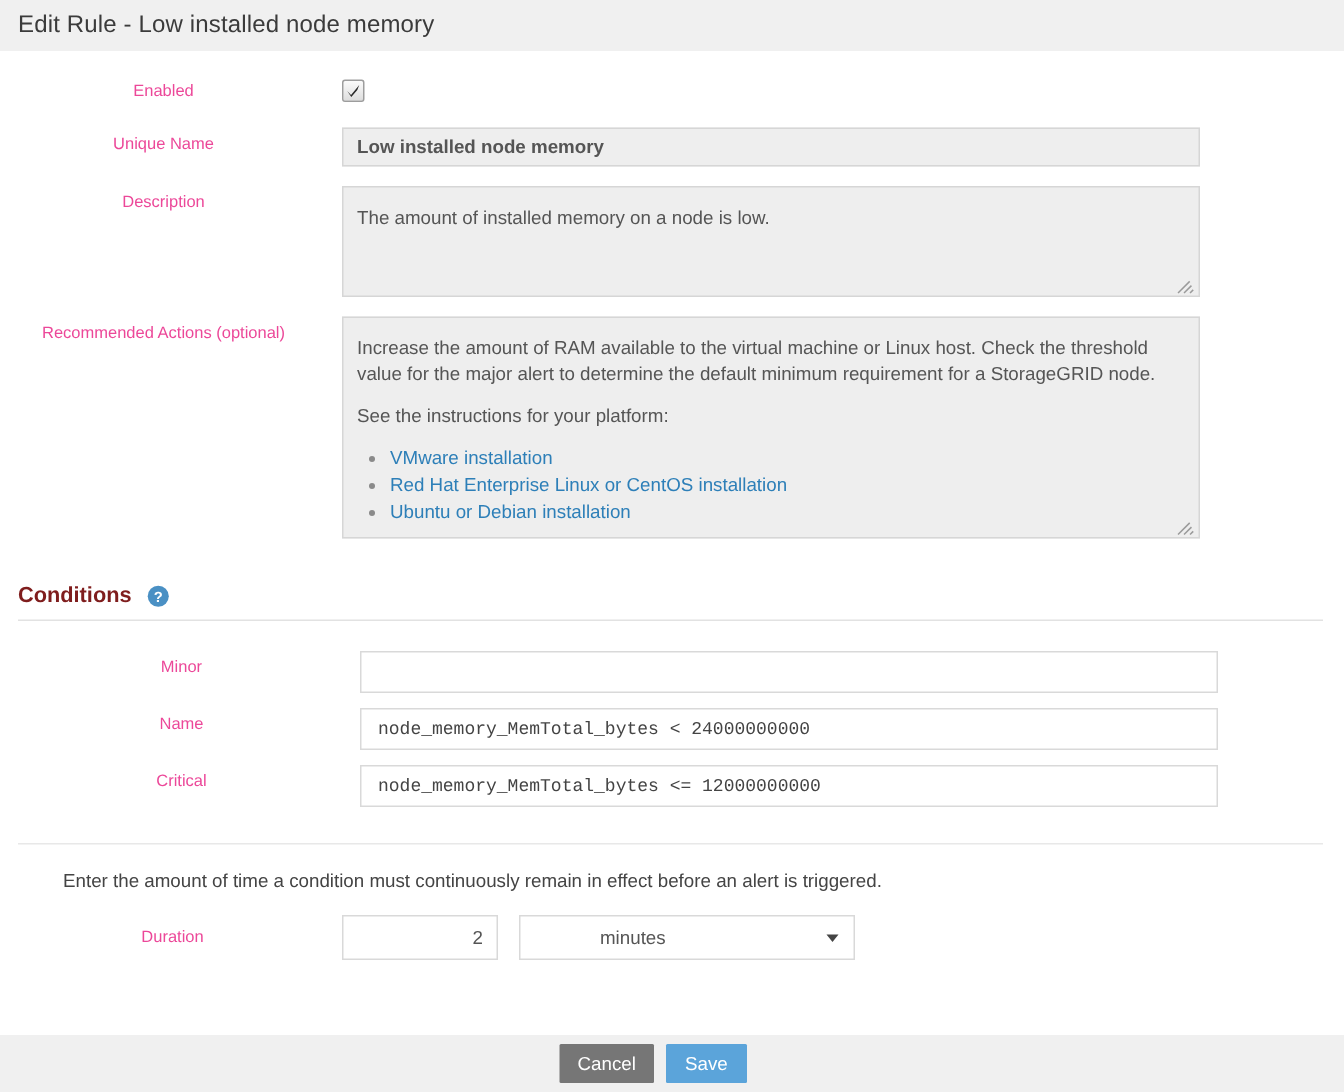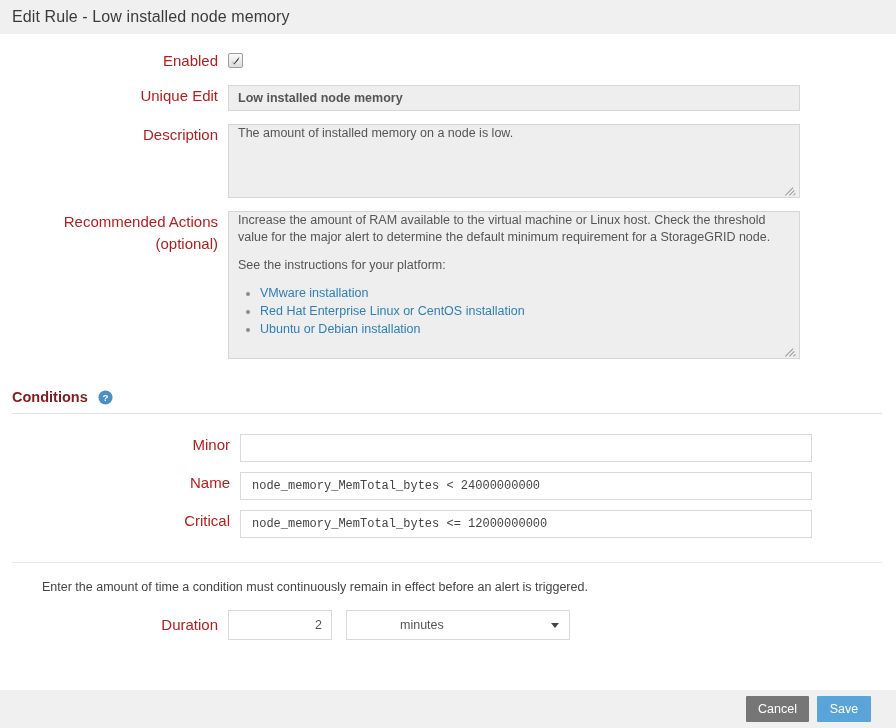--- a/index.html
+++ b/index.html
@@ -38,25 +38,25 @@
     padding-top: 16px;
   }
   .row {
     display: flex;
     align-items: flex-start;
     margin-bottom: 13px;
   }
   .row-label {
     width: 228px;
     min-width: 228px;
-    text-align: right;
+    text-align: center;
     padding-right: 10px;
     box-sizing: border-box;
-    font-size: 15px;
-    color: #b91c1c;
+    font-size: 11px;
+    color: #ec4899;
     line-height: 22px;
   }
   .row-field {
     flex: 1;
   }
 
   
   .text-input {
     width: 572px;
     height: 26px;
@@ -71,21 +71,21 @@
     font-weight: bold;
   }
   .textarea {
     width: 572px;
     box-sizing: border-box;
     border: 1px solid #d6d6d6;
     background: #eeeeee;
     font-family: "Liberation Sans", sans-serif;
     font-size: 12.5px;
     color: #555555;
-    padding: 0 9px;
+    padding: 12px 9px;
     line-height: 17px;
     position: relative;
     overflow: hidden;
   }
   .textarea.desc { height: 74px; }
   .textarea.actions { height: 148px; }
 
   .resize-handle {
     position: absolute;
     right: 2px;
@@ -243,21 +243,21 @@
   
   .footer {
     position: absolute;
     left: 0;
     bottom: 0;
     width: 896px;
     height: 38px;
     background: #f0f0f0;
     display: flex;
     align-items: center;
-    justify-content: flex-end;
+    justify-content: center;
     padding-right: 25px;
     box-sizing: border-box;
   }
   .btn {
     height: 26px;
     min-width: 54px;
     border: none;
     color: #ffffff;
     font-family: "Liberation Sans", sans-serif;
     font-size: 12.5px;
@@ -282,21 +282,21 @@
     <div class="row-field">
       <div class="checkbox">
         <svg width="11" height="11" viewBox="0 0 11 11">
           <path d="M1.5 5.6 L4 8.4 L9.5 1.6 L8.2 5.0 L4.2 9.6 Z" fill="#2b2b2b"></path>
         </svg>
       </div>
     </div>
   </div>
 
   <div class="row">
-    <div class="row-label">Unique Edit</div>
+    <div class="row-label">Unique Name</div>
     <div class="row-field">
       <input class="text-input" type="text" value="Low installed node memory" style="">
     </div>
   </div>
 
   <div class="row">
     <div class="row-label">Description</div>
     <div class="row-field">
       <div class="textarea desc">
         <div>The amount of installed memory on a node is low.</div>

